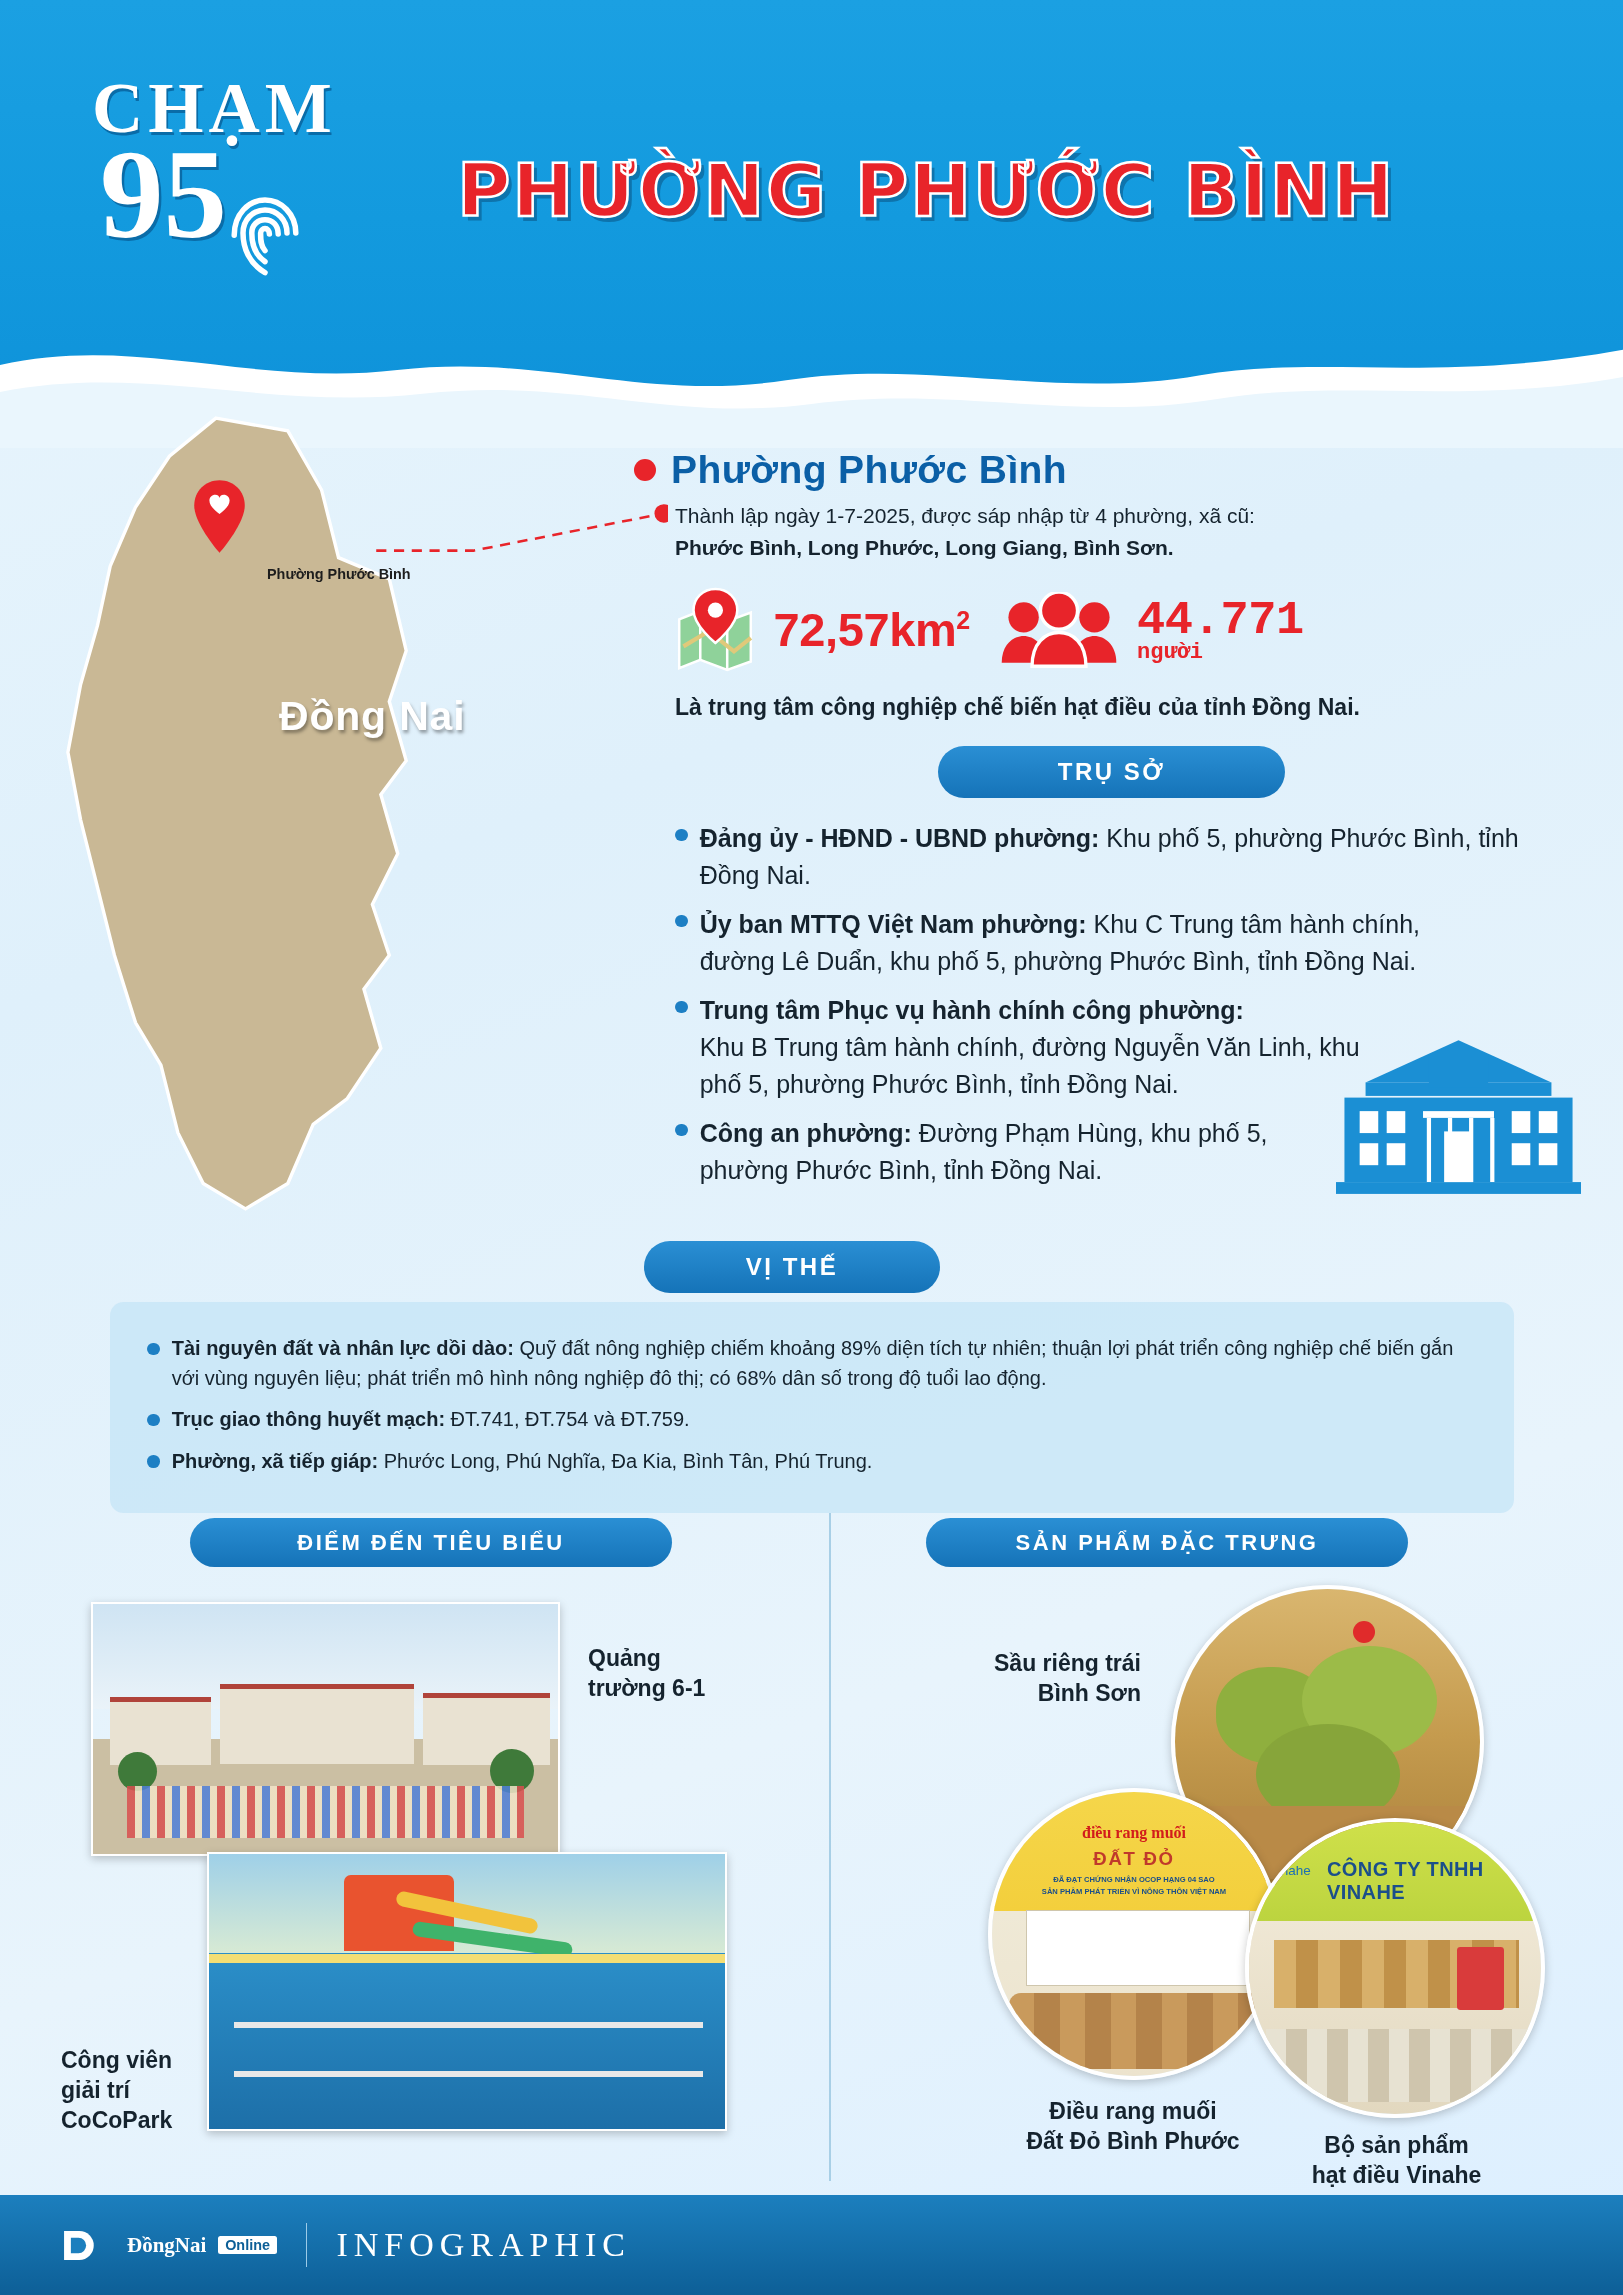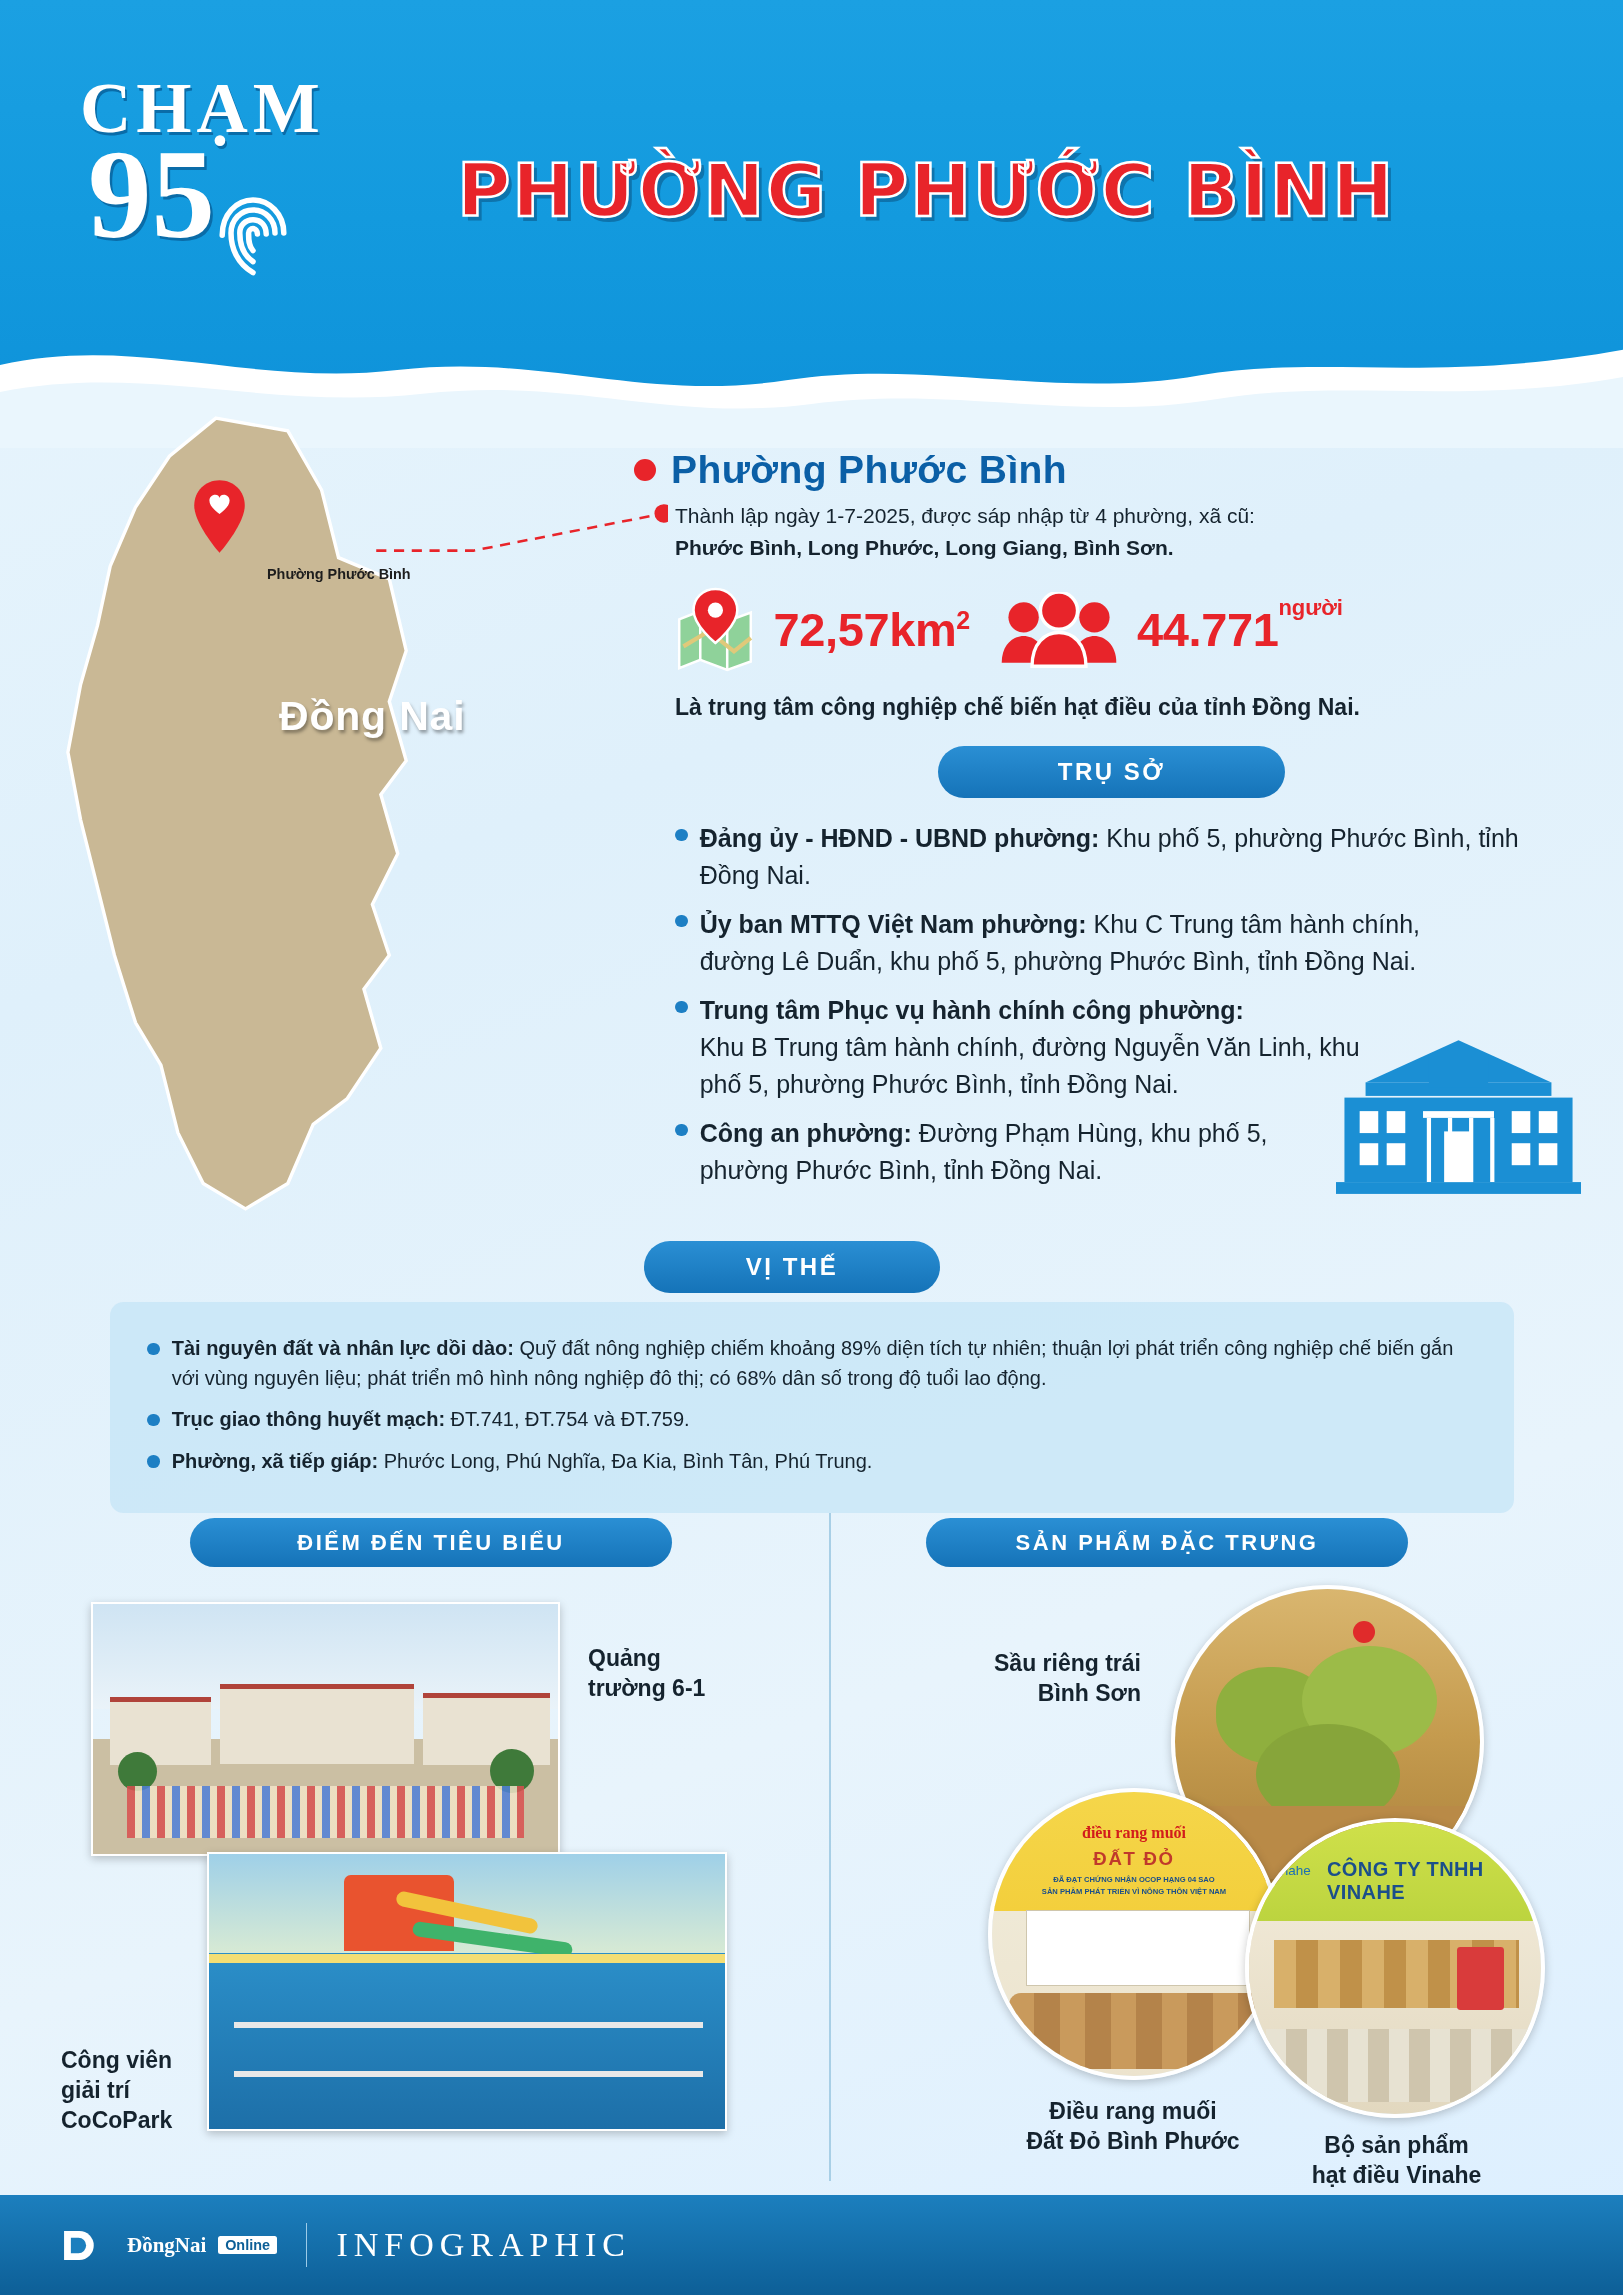--- a/index.html
+++ b/index.html
@@ -27,21 +27,21 @@
   }
   .torn {
     position: absolute;
     left: 0;
     top: 321px;
     width: 1623px;
     height: 127px;
   }
   .logo-wrap {
     position: absolute;
-    left: 80px;
+    left: 92px;
     top: 68px;
     width: 321px;
     height: 254px;
     color: #ffffff;
   }
   .logo-cham {
     font-family: "Liberation Serif", serif;
     font-size: 71px;
     font-weight: bold;
     letter-spacing: 5px;
@@ -152,21 +152,21 @@
     letter-spacing: -0.4px;
   }
   .stat-num sup { font-size: 25px; }
   .stat-unit {
     font-size: 22px;
     font-weight: bold;
     color: #e8242a;
     text-align: left;
     margin-top: -6.8px;
   }
-  .stat-block { display: flex; flex-direction: row; }
+  .stat-block { display: flex; flex-direction: column; font-family: Liberation Mono, monospace; }
   .tagline {
     margin-top: 22px;
     margin-left: 41px;
     font-size: 23px;
     font-weight: bold;
     color: #15232e;
   }
   .pill {
     margin: 25px auto 0 auto;
     width: 347px;

